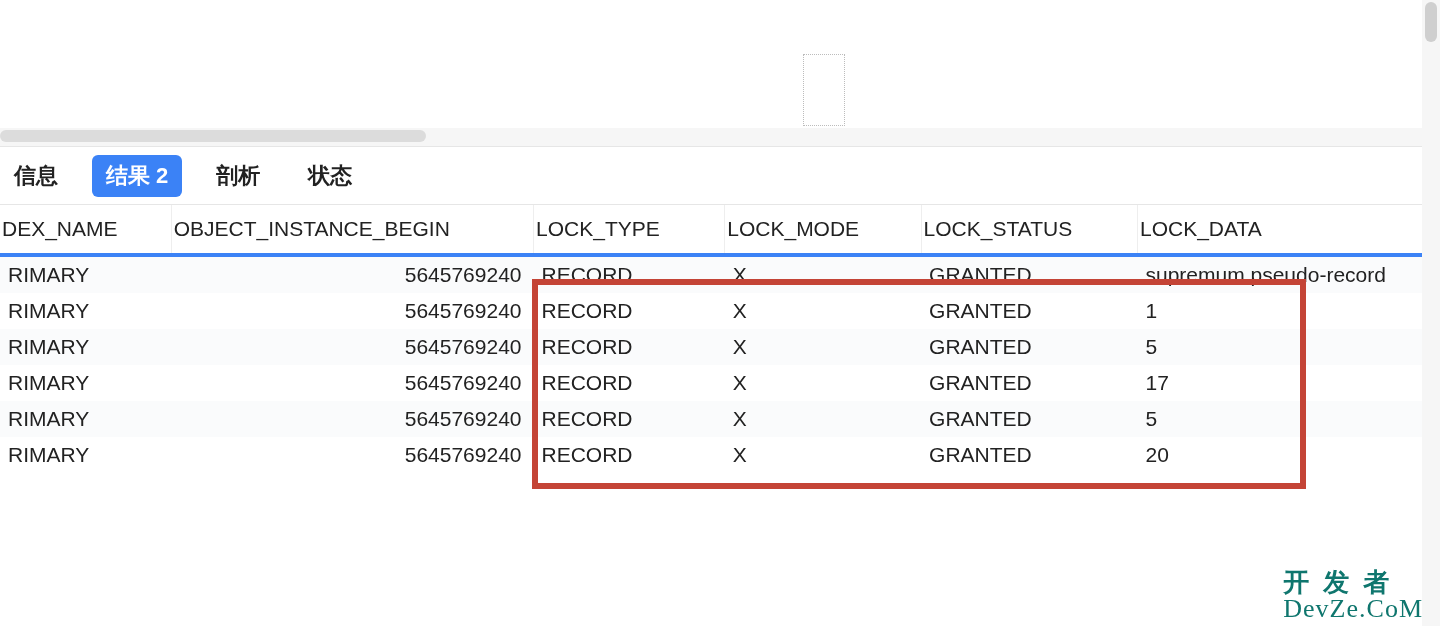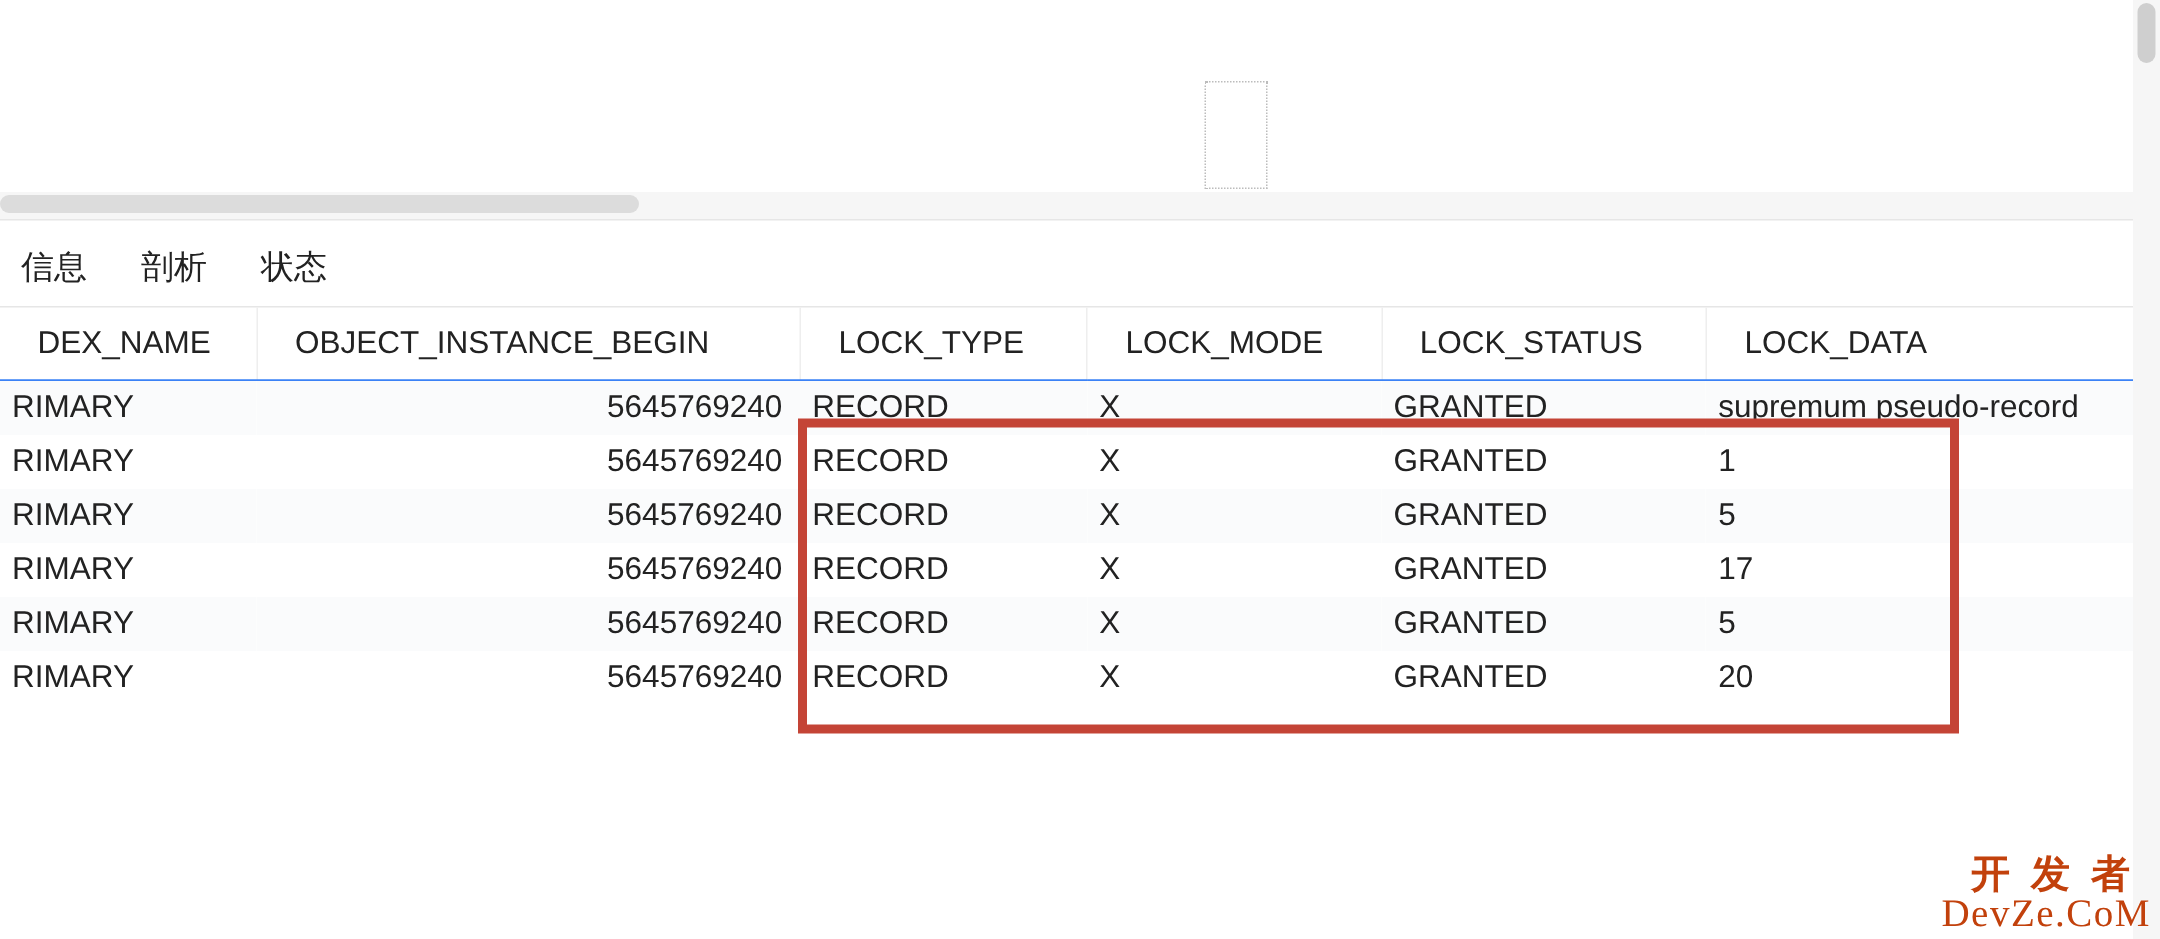--- a/index.html
+++ b/index.html
@@ -43,27 +43,27 @@
       position: absolute;
       left: 0;
       top: 2px;
       height: 12px;
       width: 426px;
       background: #dcdcdc;
       border-radius: 6px;
     }
     .tabbar {
       display: flex;
-      align-items: flex-start;
-      gap: 8px;
+      align-items: center;
+      gap: 20px;
       padding: 10px 0 10px 0;
       border-bottom: 1px solid #e6e6e6;
       height: 58px;
       font-size: 22px;
-      font-weight: 400;
+      font-weight: 700;
       color: #222;
     }
     .tab {
       padding: 6px 14px;
       border-radius: 6px;
       cursor: pointer;
     }
     .tab.active {
       background: #3b82f6;
       color: #fff;
@@ -74,22 +74,22 @@
     table {
       border-collapse: collapse;
       width: 100%;
       table-layout: fixed;
     }
     th {
       text-align: left;
       font-weight: 400;
       color: #222;
       font-size: 21px;
-      padding: 12px 8px 12px 25px;
-      border-bottom: 1px solid #3b82f6;
+      padding: 12px 8px 12px 2px;
+      border-bottom: 4px solid #3b82f6;
       border-right: 1px solid #eeeeee;
       white-space: nowrap;
       overflow: hidden;
     }
     td {
       padding: 6px 8px;
       font-size: 21px;
       color: #222;
       white-space: nowrap;
       overflow: hidden;
@@ -115,25 +115,24 @@
       position: absolute;
       border: 6px solid #c44436;
       pointer-events: none;
       left: 532px;
       top: 74px;
       width: 774px;
       height: 210px;
     }
     .watermark {
       position: absolute;
-      right: 6px;
+      right: 17px;
       bottom: 4px;
       font-family: "Comic Sans MS", "Segoe Script", cursive;
-      color: #c2410c;
-      text-align: right;
+      color: #0f766e;
       line-height: 1.0;
       text-shadow: 0 0 2px rgba(255,255,255,0.8);
       pointer-events: none;
     }
     .watermark .w1 {
       font-size: 26px;
       letter-spacing: 14px;
       font-weight: 600;
     }
     .watermark .w2 {
@@ -163,20 +162,21 @@
 
 <div class="top-area">
   <div class="dotted-box"></div>
   <div class="hscroll-track">
     <div class="hscroll-thumb"></div>
   </div>
 </div>
 
 <div class="tabbar">
   <div class="tab">信息</div>
+  <div class="tab active">结果 2</div>
   <div class="tab">剖析</div>
   <div class="tab">状态</div>
 </div>
 
 <div class="table-wrap">
   <table>
     <colgroup>
       <col class="col-idxname">
       <col class="col-objinst">
       <col class="col-locktype">

